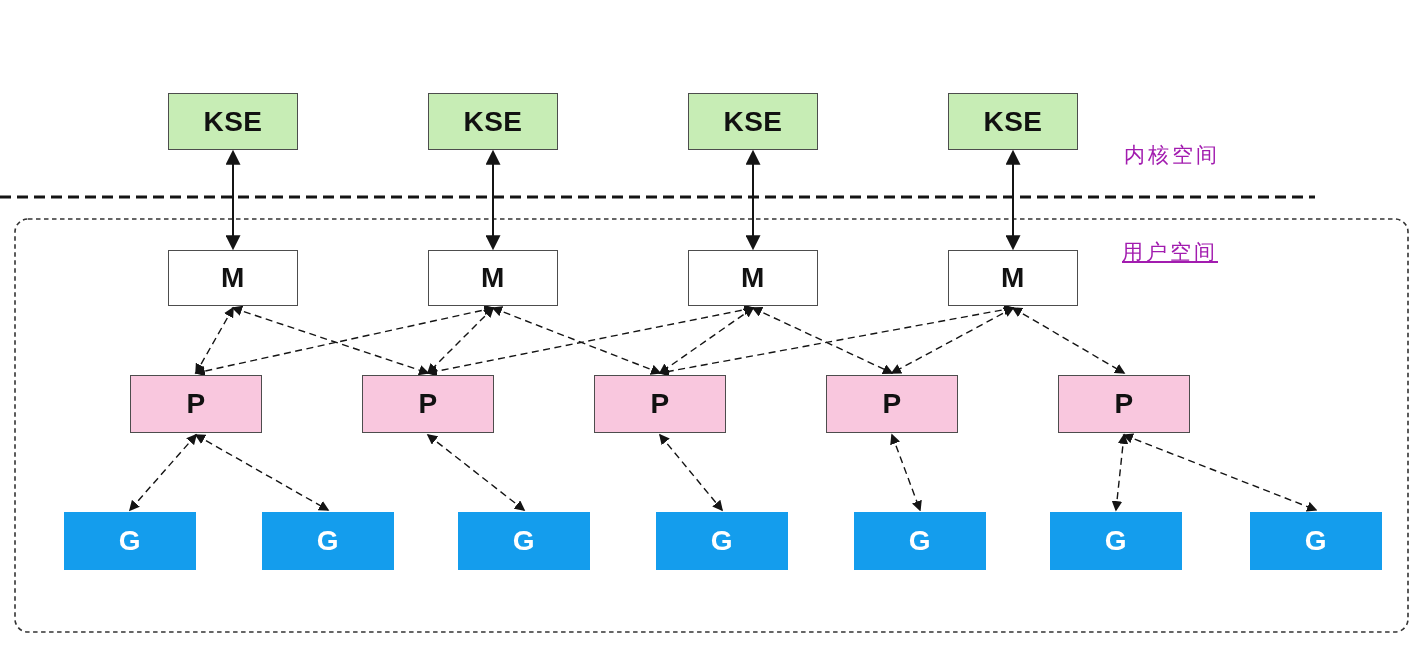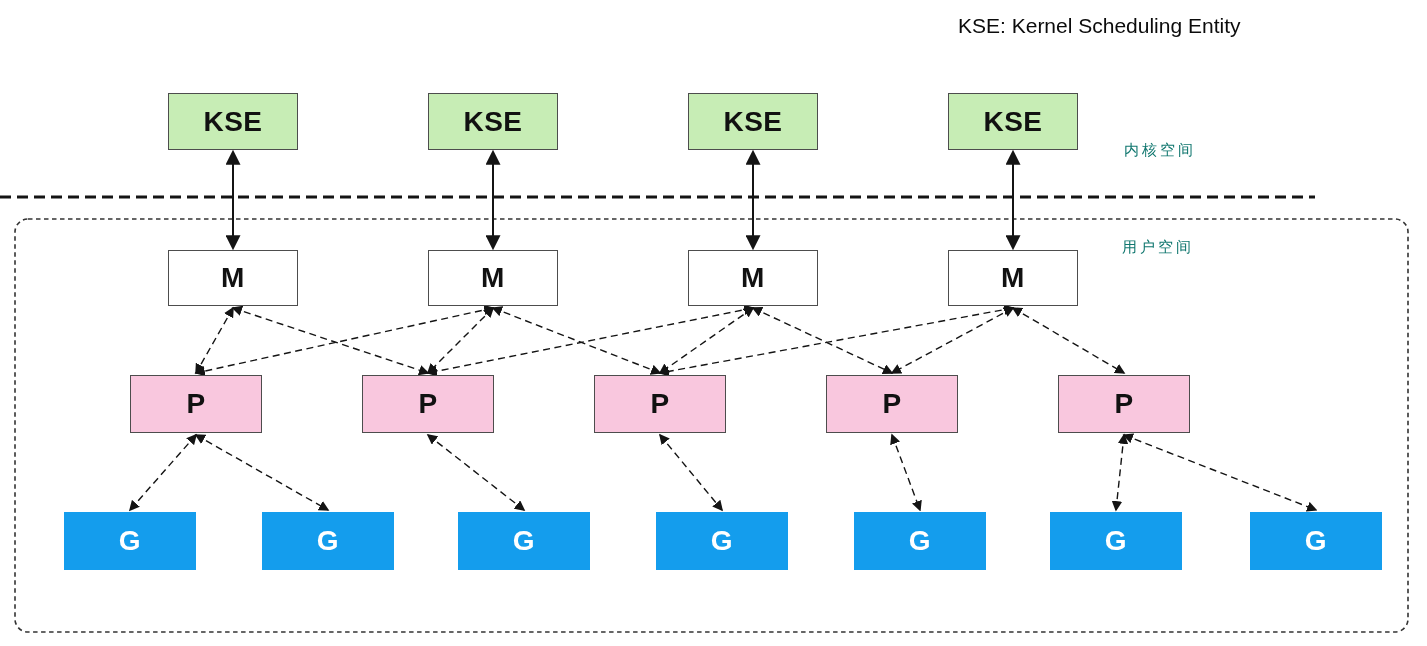--- a/index.html
+++ b/index.html
@@ -6,23 +6,23 @@
   #stage{position:relative;width:1427px;height:646px;background:#ffffff;overflow:hidden;
          font-family:"Liberation Sans",sans-serif;}
   #edges{position:absolute;left:0;top:0;width:1427px;height:646px;}
   .box{position:absolute;display:flex;align-items:center;justify-content:center;
        box-sizing:border-box;border:1.6px solid #4d4d4d;
        font-weight:bold;font-size:28px;color:#111;letter-spacing:0.5px;}
   .box.g{border:none;color:#ffffff;}
   #title{position:absolute;left:958px;top:14px;font-size:21px;font-weight:500;color:#0b0b0b;
          white-space:nowrap;}
   .space-label{position:absolute;font-family:"Liberation Serif","DejaVu Serif",serif;
-         font-size:15px;color:#0f766e;letter-spacing:3px;white-space:nowrap;}
+         font-size:21px;color:#a21caf;letter-spacing:3px;white-space:nowrap;}
   #kernel-space-label{left:1124px;top:141px;}
-  #user-space-label{left:1122px;top:238px;}
+  #user-space-label{left:1122px;top:238px;text-decoration:underline;}
 </style>
 </head>
 <body>
 
 <div id="stage">
   <svg id="edges" width="1427" height="646" viewBox="0 0 1427 646">
     <defs>
       <marker id="arr" viewBox="0 0 10 10" refX="8.5" refY="5" markerWidth="7.5" markerHeight="7.5" orient="auto-start-reverse">
         <path d="M0,0 L10,5 L0,10 z" fill="#141414"></path>
       </marker>
@@ -48,21 +48,20 @@
         <line x1="196" y1="435" x2="130" y2="510" stroke="#141414" stroke-width="1.4" stroke-dasharray="7 4.5" marker-start="url(#arr)" marker-end="url(#arr)"></line>
         <line x1="196" y1="435" x2="328" y2="510" stroke="#141414" stroke-width="1.4" stroke-dasharray="7 4.5" marker-start="url(#arr)" marker-end="url(#arr)"></line>
         <line x1="428" y1="435" x2="524" y2="510" stroke="#141414" stroke-width="1.4" stroke-dasharray="7 4.5" marker-start="url(#arr)" marker-end="url(#arr)"></line>
         <line x1="660" y1="435" x2="722" y2="510" stroke="#141414" stroke-width="1.4" stroke-dasharray="7 4.5" marker-start="url(#arr)" marker-end="url(#arr)"></line>
         <line x1="892" y1="435" x2="920" y2="510" stroke="#141414" stroke-width="1.4" stroke-dasharray="7 4.5" marker-start="url(#arr)" marker-end="url(#arr)"></line>
         <line x1="1124" y1="435" x2="1116" y2="510" stroke="#141414" stroke-width="1.4" stroke-dasharray="7 4.5" marker-start="url(#arr)" marker-end="url(#arr)"></line>
         <line x1="1124" y1="435" x2="1316" y2="510" stroke="#141414" stroke-width="1.4" stroke-dasharray="7 4.5" marker-start="url(#arr)" marker-end="url(#arr)"></line>
       </g>
   </svg>
 
-  <div id="title">KSE: Kernel Scheduling Entity</div>
   <div id="kernel-space-label" class="space-label">内核空间</div>
   <div id="user-space-label" class="space-label">用户空间</div>
 <div class="box kse" style="left: 168px; top: 93px; width: 130px; height: 57px; background: rgb(199, 237, 181); border-color: rgb(77, 77, 77);">KSE</div>
     <div class="box kse" style="left: 428px; top: 93px; width: 130px; height: 57px; background: rgb(199, 237, 181); border-color: rgb(77, 77, 77);">KSE</div>
     <div class="box kse" style="left: 688px; top: 93px; width: 130px; height: 57px; background: rgb(199, 237, 181); border-color: rgb(77, 77, 77);">KSE</div>
     <div class="box kse" style="left: 948px; top: 93px; width: 130px; height: 57px; background: rgb(199, 237, 181); border-color: rgb(77, 77, 77);">KSE</div>
     <div class="box m" style="left: 168px; top: 250px; width: 130px; height: 56px; background: rgb(255, 255, 255); border-color: rgb(77, 77, 77);">M</div>
     <div class="box m" style="left: 428px; top: 250px; width: 130px; height: 56px; background: rgb(255, 255, 255); border-color: rgb(77, 77, 77);">M</div>
     <div class="box m" style="left: 688px; top: 250px; width: 130px; height: 56px; background: rgb(255, 255, 255); border-color: rgb(77, 77, 77);">M</div>
     <div class="box m" style="left: 948px; top: 250px; width: 130px; height: 56px; background: rgb(255, 255, 255); border-color: rgb(77, 77, 77);">M</div>

